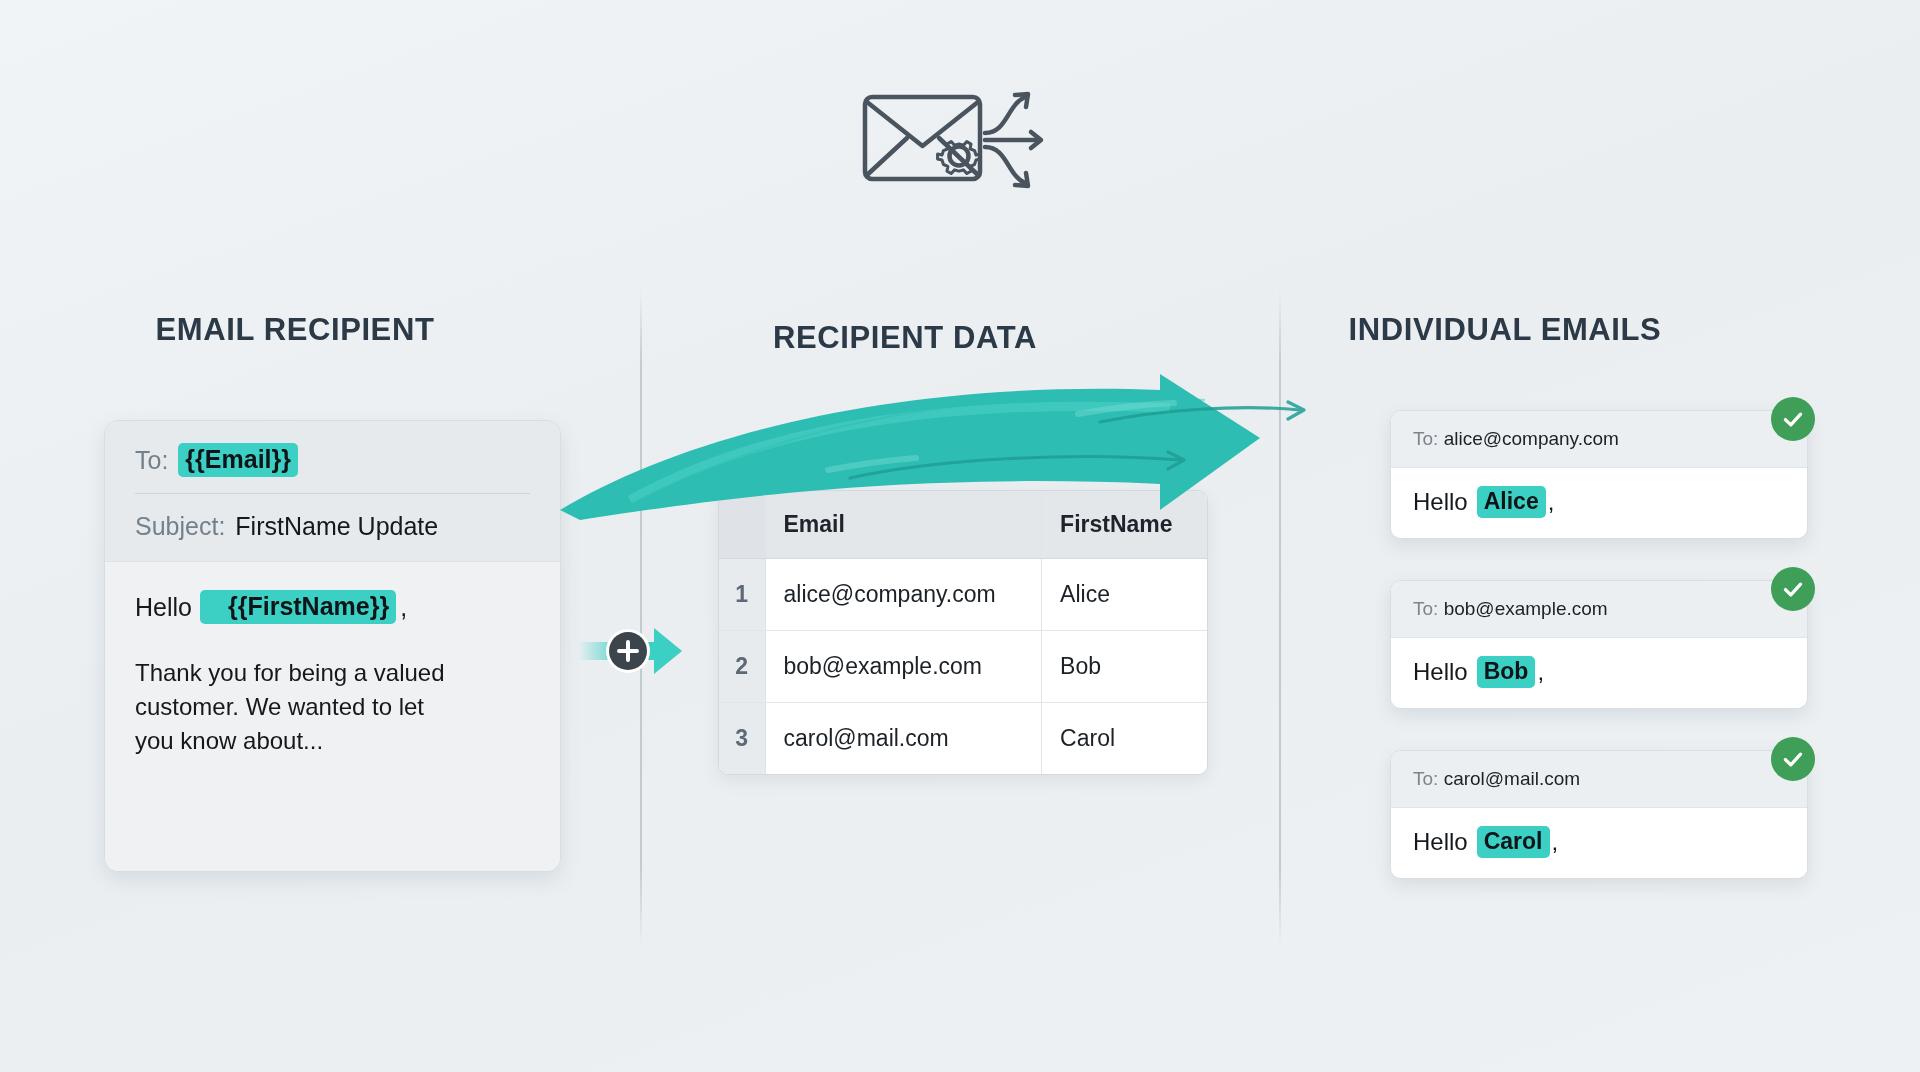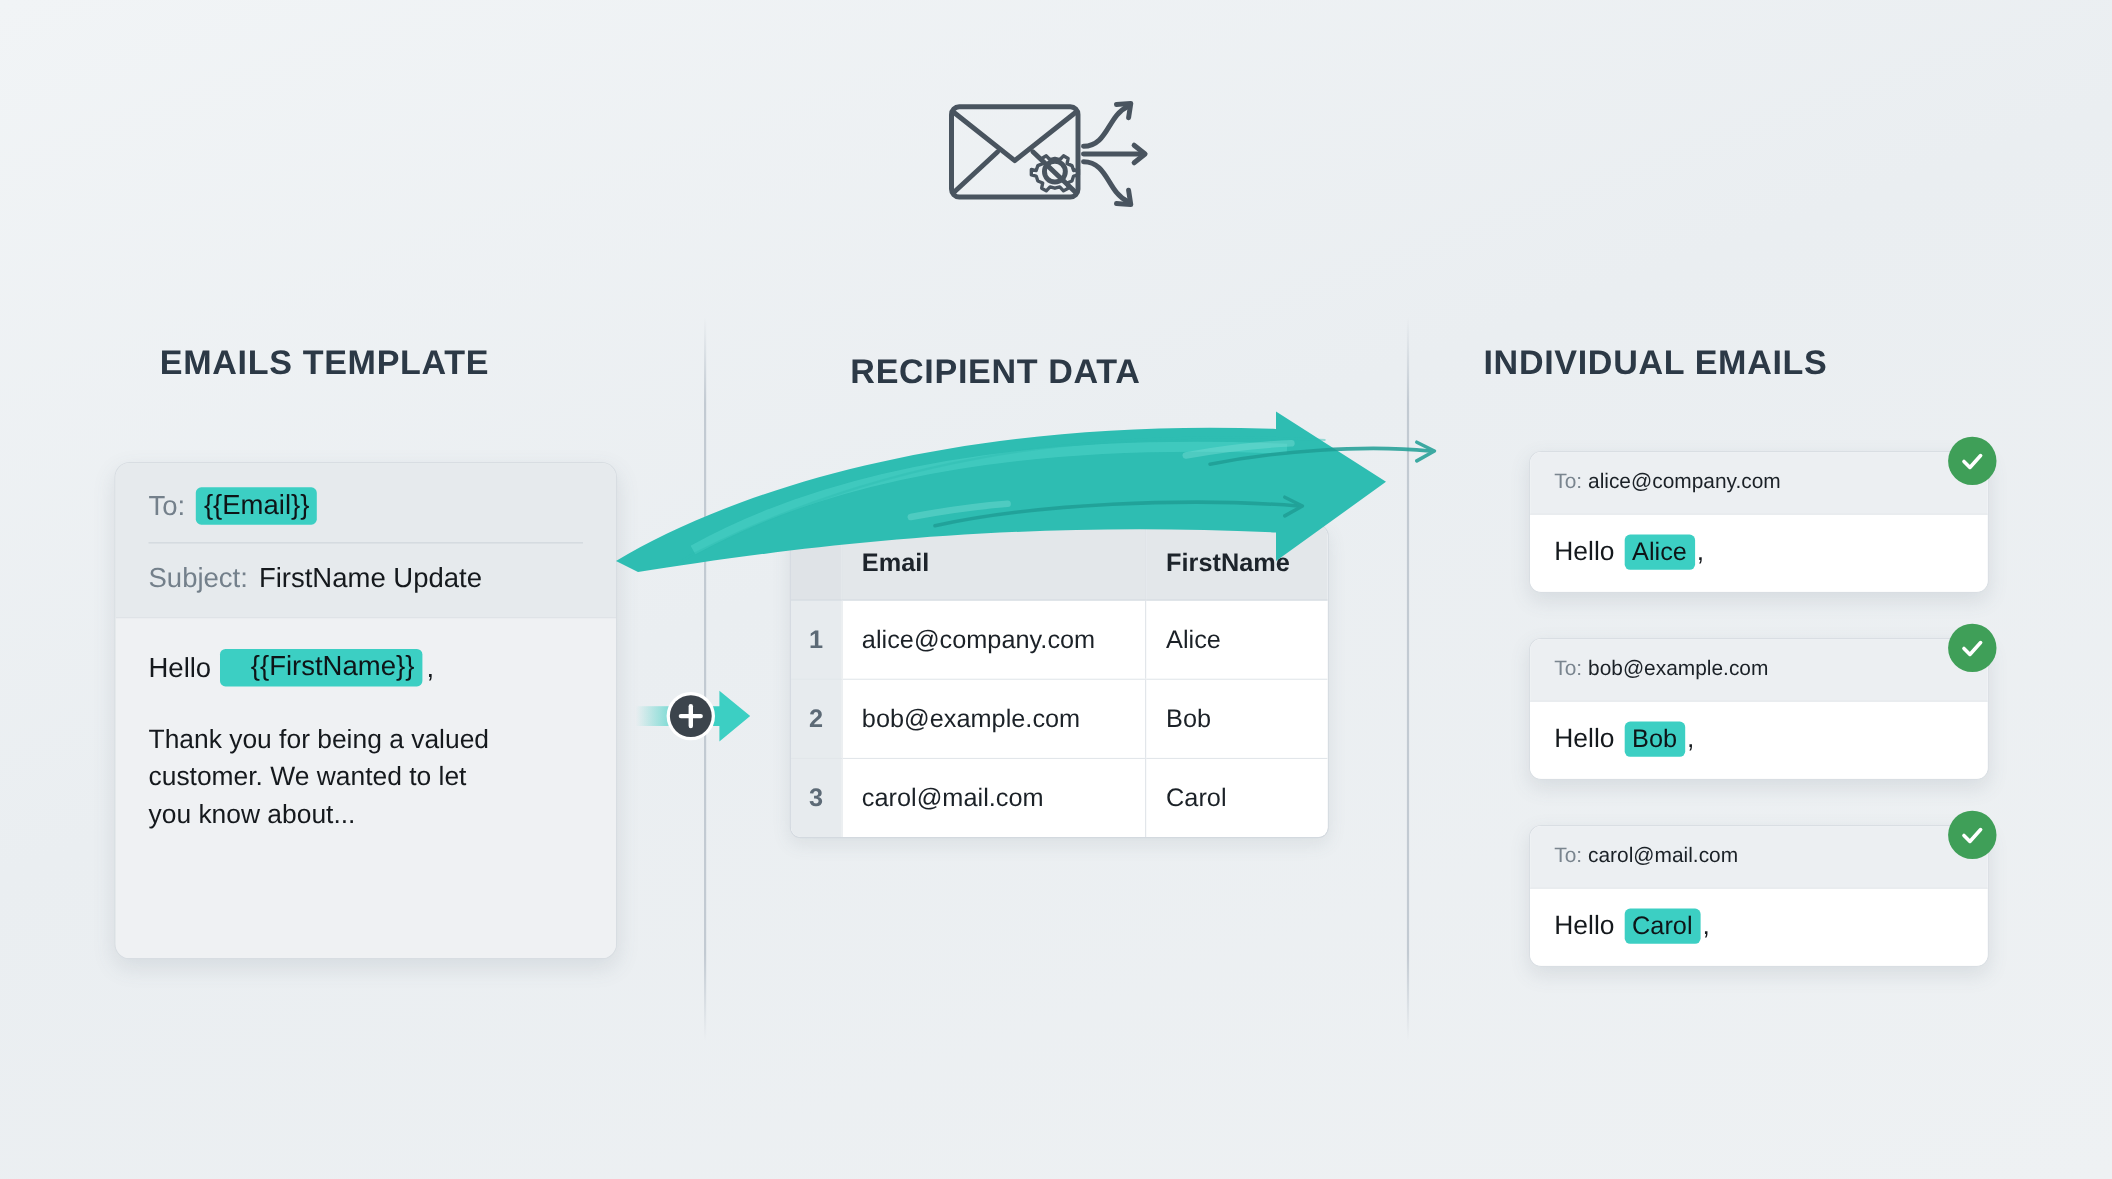--- a/index.html
+++ b/index.html
@@ -48,21 +48,21 @@
     border-radius: 14px;
     box-shadow: 0 8px 20px rgba(80,95,110,0.13);
     overflow: hidden;
   }
   #template-head { padding: 22px 30px 20px 30px; background: #e6eaed; }
   .field-row { display: flex; align-items: center; font-size: 25px; color: #15191d; }
   .field-label { color: #74808b; margin-right: 10px; }
   .hl {
     background: #3ccfc3;
     color: #0e1417;
-    font-weight: normal;
+    font-weight: bold;
     border-radius: 5px;
     padding: 2px 7px 3px 7px;
     display: inline-block;
   }
   #to-divider { height: 1px; background: #cdd4da; margin: 16px 0 18px 0; }
   #template-body {
     padding: 28px 30px 0 30px;
     background: #eff1f3;
     border-top: 1px solid #dde2e6;
     height: 100%;
@@ -75,21 +75,21 @@
     line-height: 34px;
     color: #15191d;
     width: 330px;
   }
 
   
   #connector { position: absolute; left: 578px; top: 620px; width: 120px; height: 62px; }
 
   
   #table-card {
-    position: absolute; left: 718px; top: 477px; width: 490px;
+    position: absolute; left: 718px; top: 490px; width: 490px;
     border: 1px solid #d3d9df;
     border-radius: 10px;
     background: #ffffff;
     box-shadow: 0 6px 16px rgba(80,95,110,0.10);
     overflow: hidden;
   }
   table { border-collapse: collapse; width: 100%; }
   th, td { text-align: left; }
   thead th { background: #e3e7ea; color: #1d242b; font-size: 23px; font-weight: bold; padding: 20px 18px; border-bottom: 1px solid #d3d9df; }
   thead th.idx { width: 46px; }
@@ -148,21 +148,21 @@
         <path d="M160 110 L173 111 L171 98"></path>
         <path d="M176 57 L186 65 L176 73"></path>
       </g>
       <g transform="translate(104,86)">
         <path fill="none" stroke="#49545f" stroke-width="4.5" stroke-linejoin="round" d="M0,-25 L6.5,-23.2 L11.5,-28.5 L17.7,-24.9 L16.3,-18 L22.8,-15.3 L25,-8.7 L31.5,-10.2 L31.5,-2.9 L25,-1.4 L22.8,5.2 L16.3,7.9 L17.7,14.8 L11.5,18.4 L6.5,13.1 L0,14.9 L-6.5,13.1 L-11.5,18.4 L-17.7,14.8 L-16.3,7.9 L-22.8,5.2 L-25,-1.4 L-31.5,-2.9 L-31.5,-10.2 L-25,-8.7 L-22.8,-15.3 L-16.3,-18 L-17.7,-24.9 L-11.5,-28.5 L-6.5,-23.2 Z" transform="scale(0.68)"></path>
         <circle cx="0" cy="-5" r="9.5" fill="none" stroke="#49545f" stroke-width="4.5"></circle>
       </g>
     </svg>
   </div>
 
-  <div class="col-title" id="title-template">EMAILS TEMPLATE</div>
+  <div class="col-title" id="title-template">EMAIL RECIPIENT</div>
   <div class="col-title" id="title-data">RECIPIENT DATA</div>
   <div class="col-title" id="title-emails">INDIVIDUAL EMAILS</div>
 
   <div class="divider" id="divider-1"></div>
   <div class="divider" id="divider-2"></div>
 
   <div id="template-card">
     <div id="template-head">
       <div class="field-row">
         <span class="field-label">To:</span>

